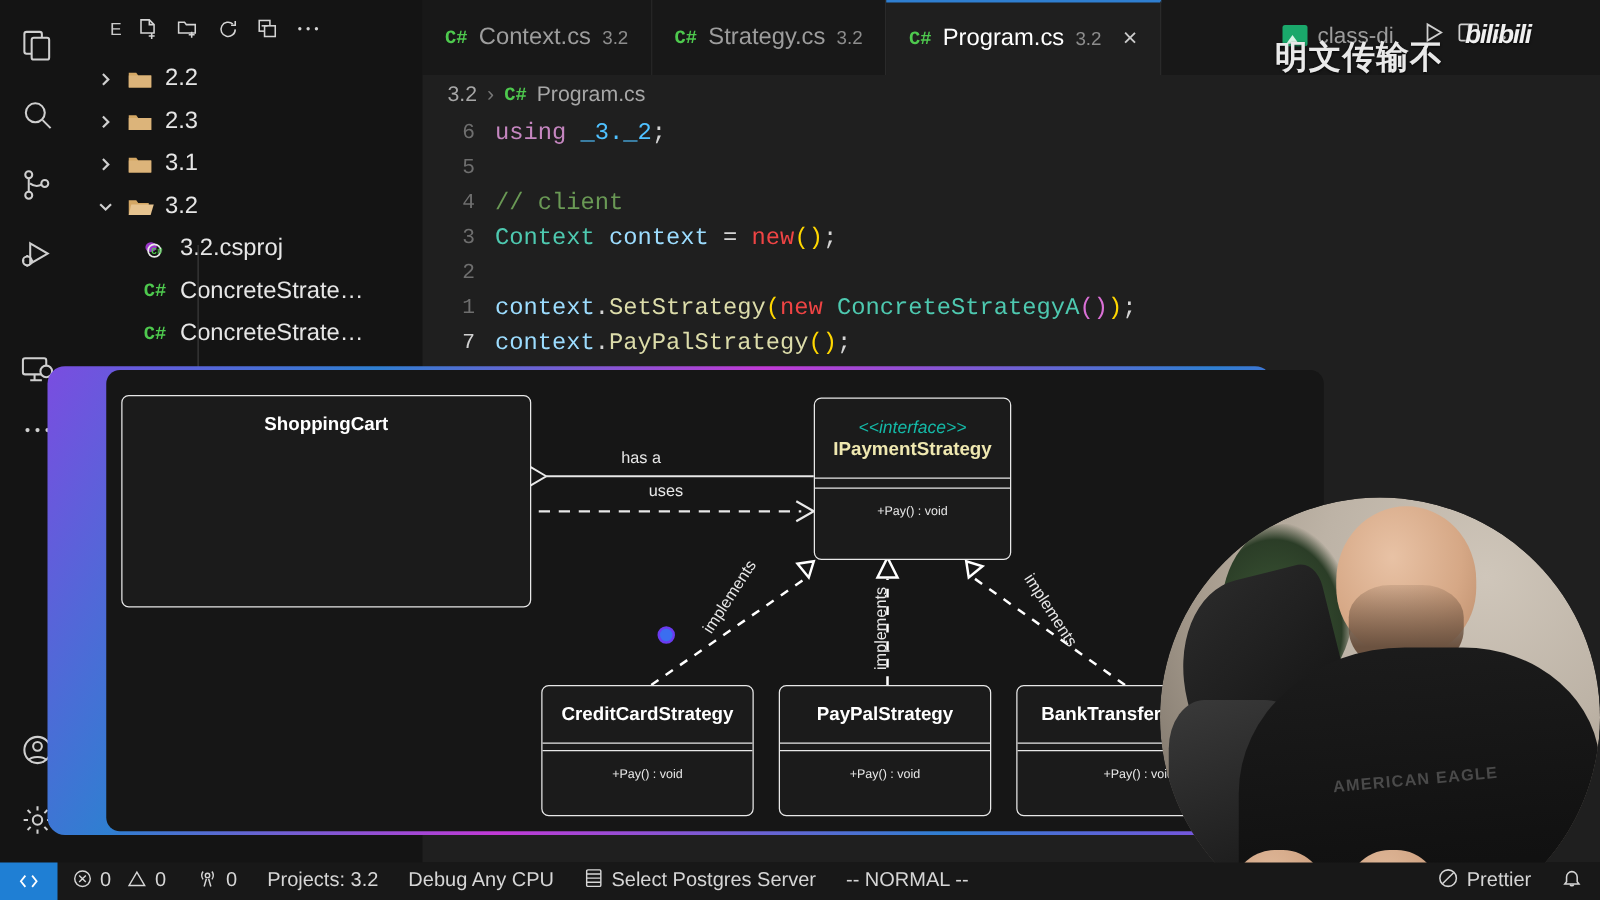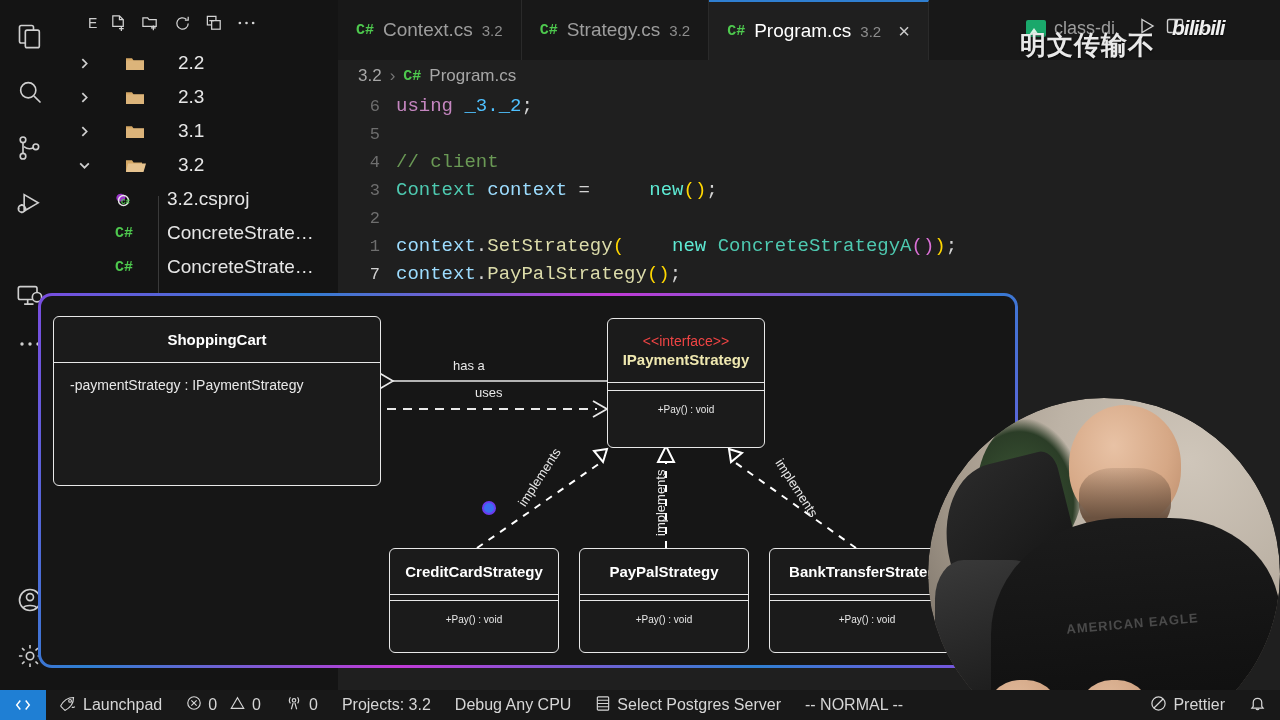--- a/index.html
+++ b/index.html
@@ -32,21 +32,21 @@
     background: #141414;
   }
   #explorer-toolbar {
     height: 46px; display: flex; align-items: center; gap: 10px;
     padding: 0 12px 0 28px; color: #d4d4d4;
   }
   #explorer-toolbar .tb-label { font-size: 14px; color: #cccccc; }
   #explorer-toolbar .tb-btn { width: 22px; height: 22px; display: flex; align-items: center; justify-content: center; color: #d4d4d4; }
   .tree-row {
     display: flex; align-items: center; height: 34px;
-    padding-left: 12px; color: #e6e6e6; font-size: 19px; white-space: nowrap; gap: 23px;
+    padding-left: 12px; color: #e6e6e6; font-size: 19px; white-space: nowrap;
   }
   .tree-row .chev { width: 24px; display: flex; align-items: center; justify-content: center; color: #cfcfcf; }
   .tree-row .ficon { width: 32px; display: flex; align-items: center; justify-content: center; }
   .tree-row.child { padding-left: 48px; }
   .tree-row .lbl { margin-left: 4px; overflow: hidden; text-overflow: ellipsis; }
   .cs-badge { color: #4ec94e; font-size: 15px; font-weight: bold; font-family: "Liberation Mono", monospace; }
   .indent-guide { position: absolute; left: 98px; top: 196px; width: 1px; height: 104px; background: #3a3a3a; }
 
   
   #tabbar {
@@ -81,49 +81,49 @@
     width: 58px; text-align: right; padding-right: 16px;
     color: #6e6e6e; font-size: 17px;
   }
   .cline.cur .ln { color: #d0d0d0; }
   .cline .ctxt { white-space: pre; color: #d4d4d4; }
   .k-ctrl { color: #c586c0; }
   .k-ns   { color: #4fc1ff; }
   .k-type { color: #4ec9b0; }
   .k-cmt  { color: #6a9955; }
   .k-var  { color: #9cdcfe; }
-  .k-blue { color: #5eead4; margin-left: 48px; }
+  .k-blue { color: #ef4444; }
   .k-fn   { color: #dcdcaa; }
   .k-yel  { color: #ffd700; }
   .k-pur  { color: #da70d6; }
   .k-pla  { color: #d4d4d4; }
 
   
   #overlay {
     position: absolute; left: 38px; top: 293px; width: 980px; height: 375px;
     border-radius: 14px; padding: 3px;
     background: linear-gradient(120deg,#7a4de0 0%, #2f7fd1 22%, #c13ad6 48%, #2f7fd1 78%, #8a4ae0 100%);
   }
   #overlay-inner {
     width: 100%; height: 100%; border-radius: 11px;
-    background: #161616; position: relative; overflow: hidden;
+    background: #161616; position: relative; overflow: hidden; margin-left: 44px;
   }
   #uml { position: absolute; inset: 0; }
   .umlbox {
     position: absolute; border: 1px solid #e8e8e8; border-radius: 6px;
     background: #1b1b1b; color: #ffffff;
   }
   .umlbox .sec { border-bottom: 1px solid #e8e8e8; }
   .umlbox .sec:last-child { border-bottom: none; }
   .umlbox .title {
     text-align: center; font-weight: bold; font-size: 15px; color: #ffffff;
     padding: 14px 8px;
   }
   .umlbox .title.iface { color: #efe8b0; }
-  .umlbox .stereo { display: block; font-weight: normal; font-size: 14px; color: #ef4444; margin-bottom: 2px; }
+  .umlbox .stereo { display: block; font-weight: normal; font-size: 14px; color: #14b8a6; margin-bottom: 2px; font-style: italic; }
   .umlbox .attrs { font-size: 14px; color: #e8e8e8; padding: 14px 16px; }
   .umlbox .ops { font-size: 10px; color: #e8e8e8; padding: 12px 16px; line-height: 1.45; }
   .umlbox .ops.center { text-align: center; }
   .edge-label {
     position: absolute; font-size: 13px; color: #e8e8e8; white-space: nowrap;
   }
   .edge-label.rot { transform-origin: left top; }
 
   
   #webcam {
@@ -520,23 +520,20 @@
         <line x1="815" y1="252" x2="692" y2="165" stroke="#ffffff" stroke-width="2" stroke-dasharray="7,7"></line>
         <polygon points="688,153 690,166 701,157" fill="#161616" stroke="#ffffff" stroke-width="2"></polygon>
 
         <circle cx="448" cy="212" r="6" fill="#3b6ef0" stroke="#6a3cf0" stroke-width="2"></circle>
       </svg>
 
       <div class="umlbox" style="left:12px; top:20px; width:328px; height:170px;">
         <div class="sec">
           <div class="title">ShoppingCart</div>
         </div>
-        <div class="sec">
-          <div class="attrs">-paymentStrategy : IPaymentStrategy</div>
-        </div>
       </div>
 
       <div class="umlbox" style="left:566px; top:22px; width:158px; height:130px;">
         <div class="sec">
           <div class="title iface">
             <span class="stereo">&lt;&lt;interface&gt;&gt;</span>
             <span>IPaymentStrategy</span>
           </div>
         </div>
         <div class="sec" style="height:8px"></div>
@@ -597,31 +594,20 @@
   </div>
 
   <div id="statusbar">
     <div class="remote">
       <svg width="18" height="18" viewBox="0 0 20 20" fill="none" stroke="#fff" stroke-width="1.6">
         <path d="M7 5l-4 5 4 5"></path>
           <path d="M13 5l4 5-4 5"></path>
       </svg>
     </div>
 
-    <div class="sb-item">
-      <span>
-        <svg width="19" height="17" viewBox="0 0 22 18" fill="none" stroke="#d6d6d6" stroke-width="1.3">
-          <path d="M3 12c4-8 10-10 15-10 0 5-2 11-10 15l-2-2"></path>
-            <path d="M3 12l3 3"></path>
-          <circle cx="14" cy="6" r="1.6"></circle>
-            <path d="M16 13c1.5 1 2.5 .6 3.5-.4"></path>
-        </svg>
-      </span>
-      <span>Launchpad</span>
-    </div>
 
     <div class="sb-item">
       <span>
         <svg width="16" height="16" viewBox="0 0 18 18" fill="none" stroke="#d6d6d6" stroke-width="1.3">
           <circle cx="9" cy="9" r="7"></circle>
             <path d="M6 6l6 6M12 6l-6 6"></path>
         </svg>
       </span>
       <span>0</span>
       <span style="margin-left:6px">

